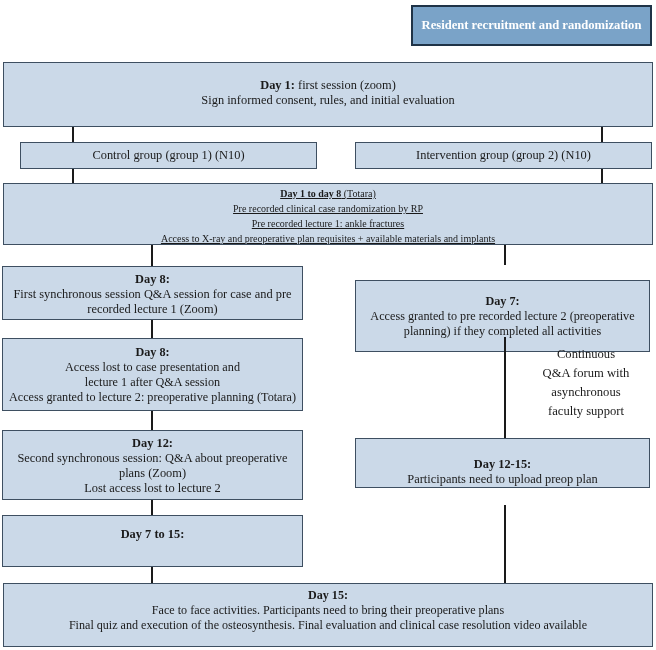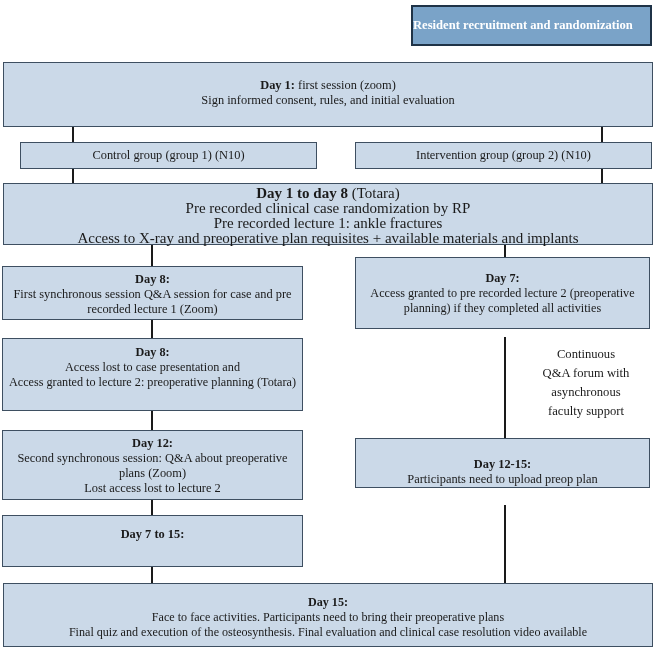--- a/index.html
+++ b/index.html
@@ -23,40 +23,40 @@
   .box .line{white-space:normal;}
   .title-box{
     position:absolute;
     left:411px;top:5px;width:241px;height:41px;
     background:var(--title-fill,#7aa3c8);
     border:2px solid var(--title-border,#1f3347);
     box-sizing:border-box;
     color:var(--title-text,#ffffff);
     font-weight:bold;
     font-size:12.6px;
-    display:flex;align-items:center;
+    display:flex;align-items:center;justify-content:center;
     text-align:center;
   }
   .connector{
     position:absolute;
     width:2px;
     background:var(--connector,#1a1a1a);
   }
   
   .b-day1{left:3px;top:62px;width:650px;height:65px;padding-top:15px;}
   .b-control{left:20px;top:142px;width:297px;height:27px;display:flex;align-items:center;justify-content:center;}
   .b-intervention{left:355px;top:142px;width:297px;height:27px;display:flex;align-items:center;justify-content:center;}
-  .b-totara{left:3px;top:183px;width:650px;height:62px;padding-top:2px;font-size:15px;}
+  .b-totara{left:3px;top:183px;width:650px;height:62px;padding-top:2px;font-size:10px;text-decoration:underline;}
   .b-left1{left:2px;top:266px;width:301px;height:54px;padding:5px 8px 0 8px;}
   .b-left2{left:2px;top:338px;width:301px;height:73px;padding:6px 2px 0 2px;font-size:12.2px;}
   .b-left3{left:2px;top:430px;width:301px;height:70px;padding:5px 8px 0 8px;}
   .b-left4{left:2px;top:515px;width:301px;height:52px;padding-top:11px;}
-  .b-right1{left:355px;top:257px;width:295px;height:72px;padding:13px 10px 0 10px;font-size:12.2px;}
+  .b-right1{left:355px;top:280px;width:295px;height:72px;padding:13px 10px 0 10px;font-size:12.2px;}
   .b-right2{left:355px;top:438px;width:295px;height:50px;padding-top:18px;}
-  .b-day15{left:3px;top:583px;width:650px;height:64px;padding-top:11px;font-size:12.1px;}
+  .b-day15{left:3px;top:583px;width:650px;height:64px;padding-top:4px;font-size:12.1px;}
   .forum-note{
     position:absolute;left:520px;top:345px;width:132px;
     text-align:center;font-size:12.6px;line-height:19px;
   }
   
   .c1{left:72px;top:127px;height:15px;}
   .c2{left:601px;top:127px;height:15px;}
   .c3{left:72px;top:169px;height:14px;}
   .c4{left:601px;top:169px;height:14px;}
   .c5{left:151px;top:245px;height:21px;}
@@ -105,20 +105,21 @@
   <div class="connector c5"></div>
   <div class="box b-left1">
     <div class="line"><b>Day 8:</b></div>
     <div class="line">First synchronous session Q&amp;A session for case and pre recorded lecture 1 (Zoom)</div>
   </div>
 
   <div class="connector c6"></div>
   <div class="box b-left2">
     <div class="line"><b>Day 8:</b></div>
     <div class="line">Access lost to case presentation and</div>
+    <div class="line">lecture 1 after Q&amp;A session</div>
     <div class="line">Access granted to lecture 2: preoperative planning (Totara)</div>
   </div>
 
   <div class="connector c7"></div>
   <div class="box b-left3">
     <div class="line"><b>Day 12:</b></div>
     <div class="line">Second synchronous session: Q&amp;A about preoperative plans (Zoom)</div>
     <div class="line">Lost access lost to lecture 2</div>
   </div>
 

